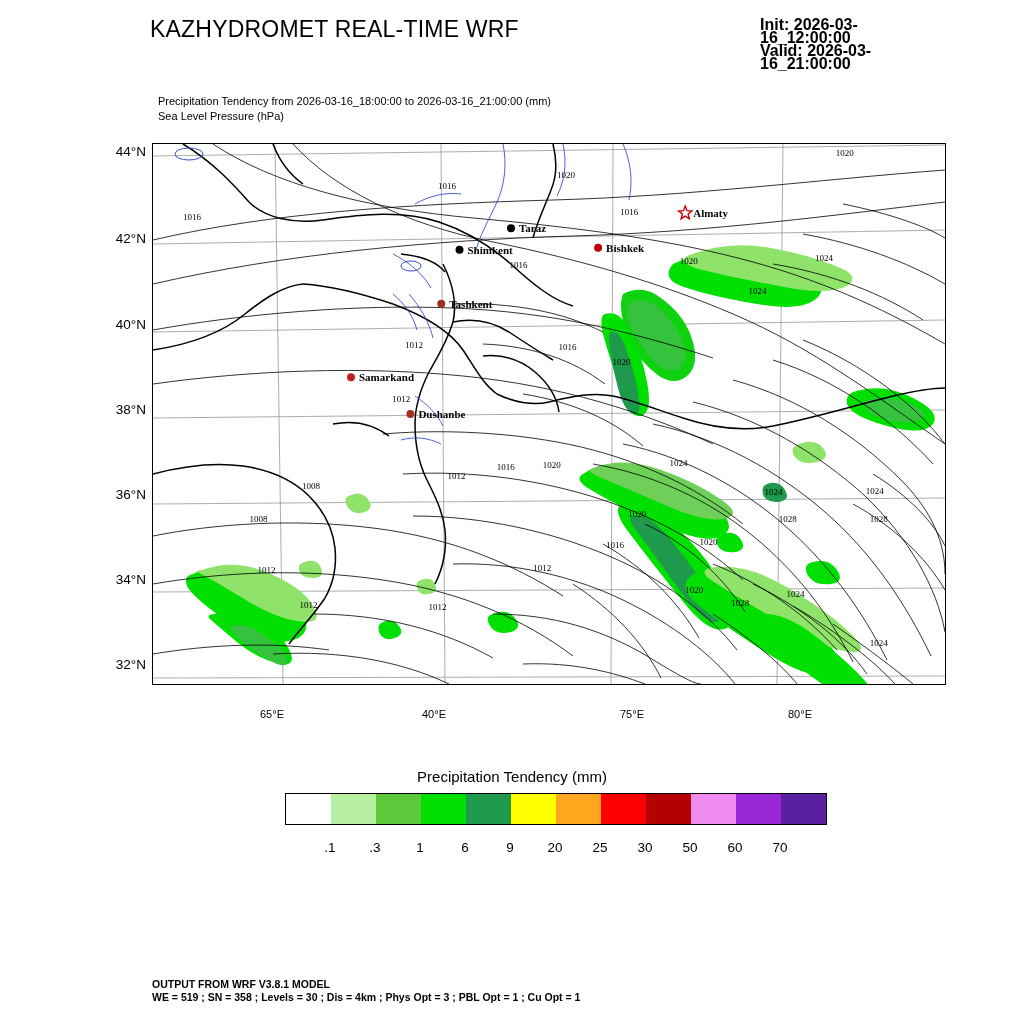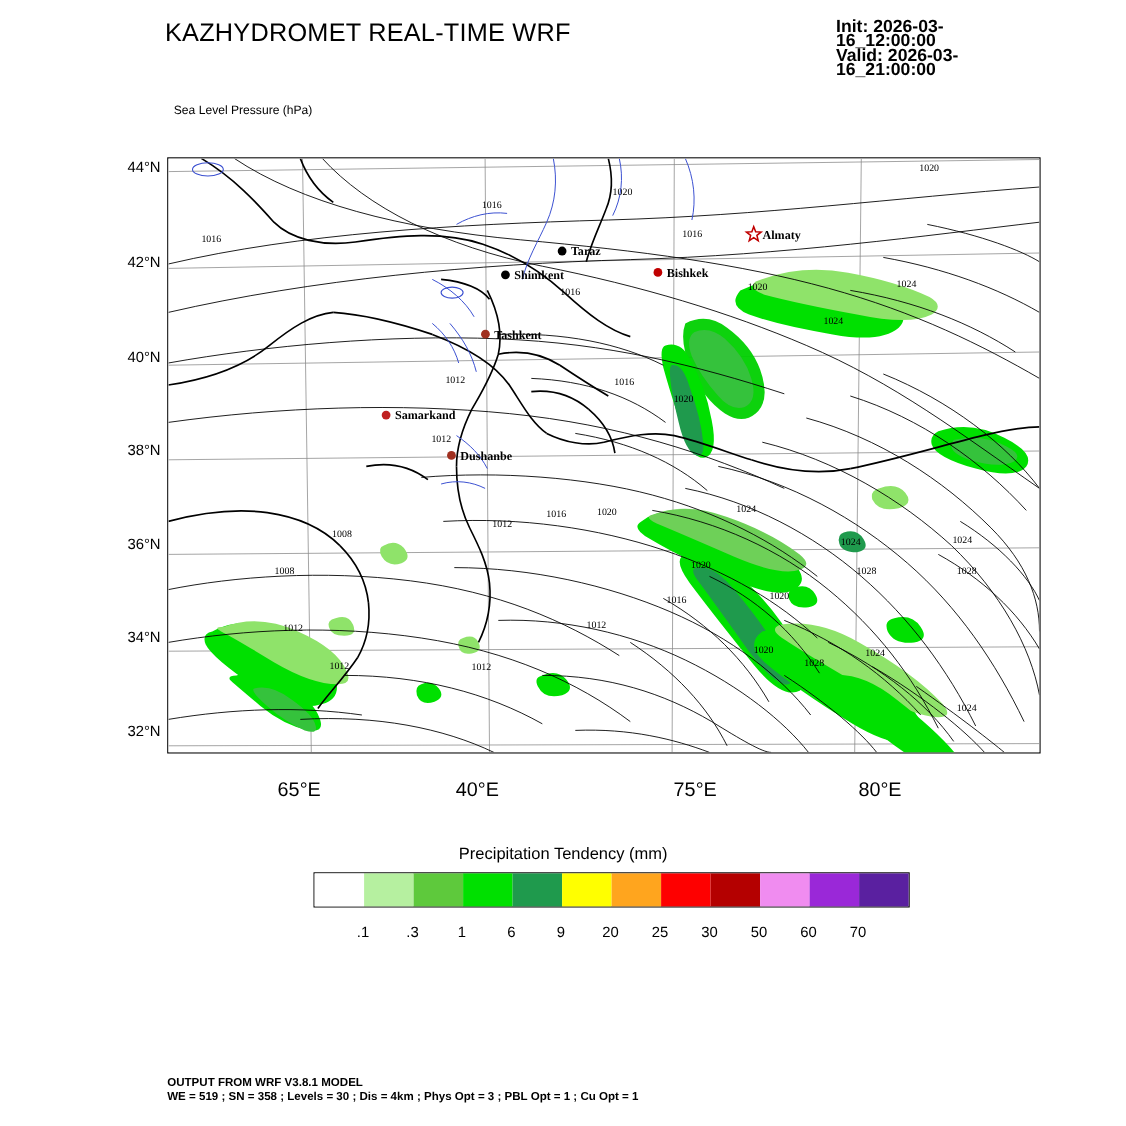--- a/index.html
+++ b/index.html
@@ -35,21 +35,21 @@
     overflow:hidden;
     background:#fff;
   }
   #map-svg{display:block;}
 
   
   .ylab{
     font-size:13.5px;text-align:right;width:78px;
   }
   .xlab{
-    font-size:18px;text-align:center;width:80px;
+    font-size:11px;text-align:center;width:80px;
   }
 
   
   #cb-title{
     left:0;right:0;top:768px;text-align:center;
     font-size:15px;
   }
   #cb-wrap{
     left:285px;top:793px;width:540px;height:30px;
     border:1px solid #000;
@@ -76,20 +76,21 @@
 <body>
 
 <div class="abs" id="title">KAZHYDROMET REAL-TIME WRF</div>
 
 <div class="abs" id="init-block">
   <div>Init: 2026-03-16_12:00:00</div>
   <div>Valid: 2026-03-16_21:00:00</div>
 </div>
 
 <div class="abs" id="subtitle">
+  <div>Precipitation Tendency from 2026-03-16_18:00:00 to 2026-03-16_21:00:00   (mm)</div>
   <div>Sea Level Pressure   (hPa)</div>
 </div>
 
 <div class="abs ylab" style="left:68px;top:144px;">44°N</div>
 <div class="abs ylab" style="left:68px;top:231px;">42°N</div>
 <div class="abs ylab" style="left:68px;top:317px;">40°N</div>
 <div class="abs ylab" style="left:68px;top:402px;">38°N</div>
 <div class="abs ylab" style="left:68px;top:487px;">36°N</div>
 <div class="abs ylab" style="left:68px;top:572px;">34°N</div>
 <div class="abs ylab" style="left:68px;top:657px;">32°N</div>

